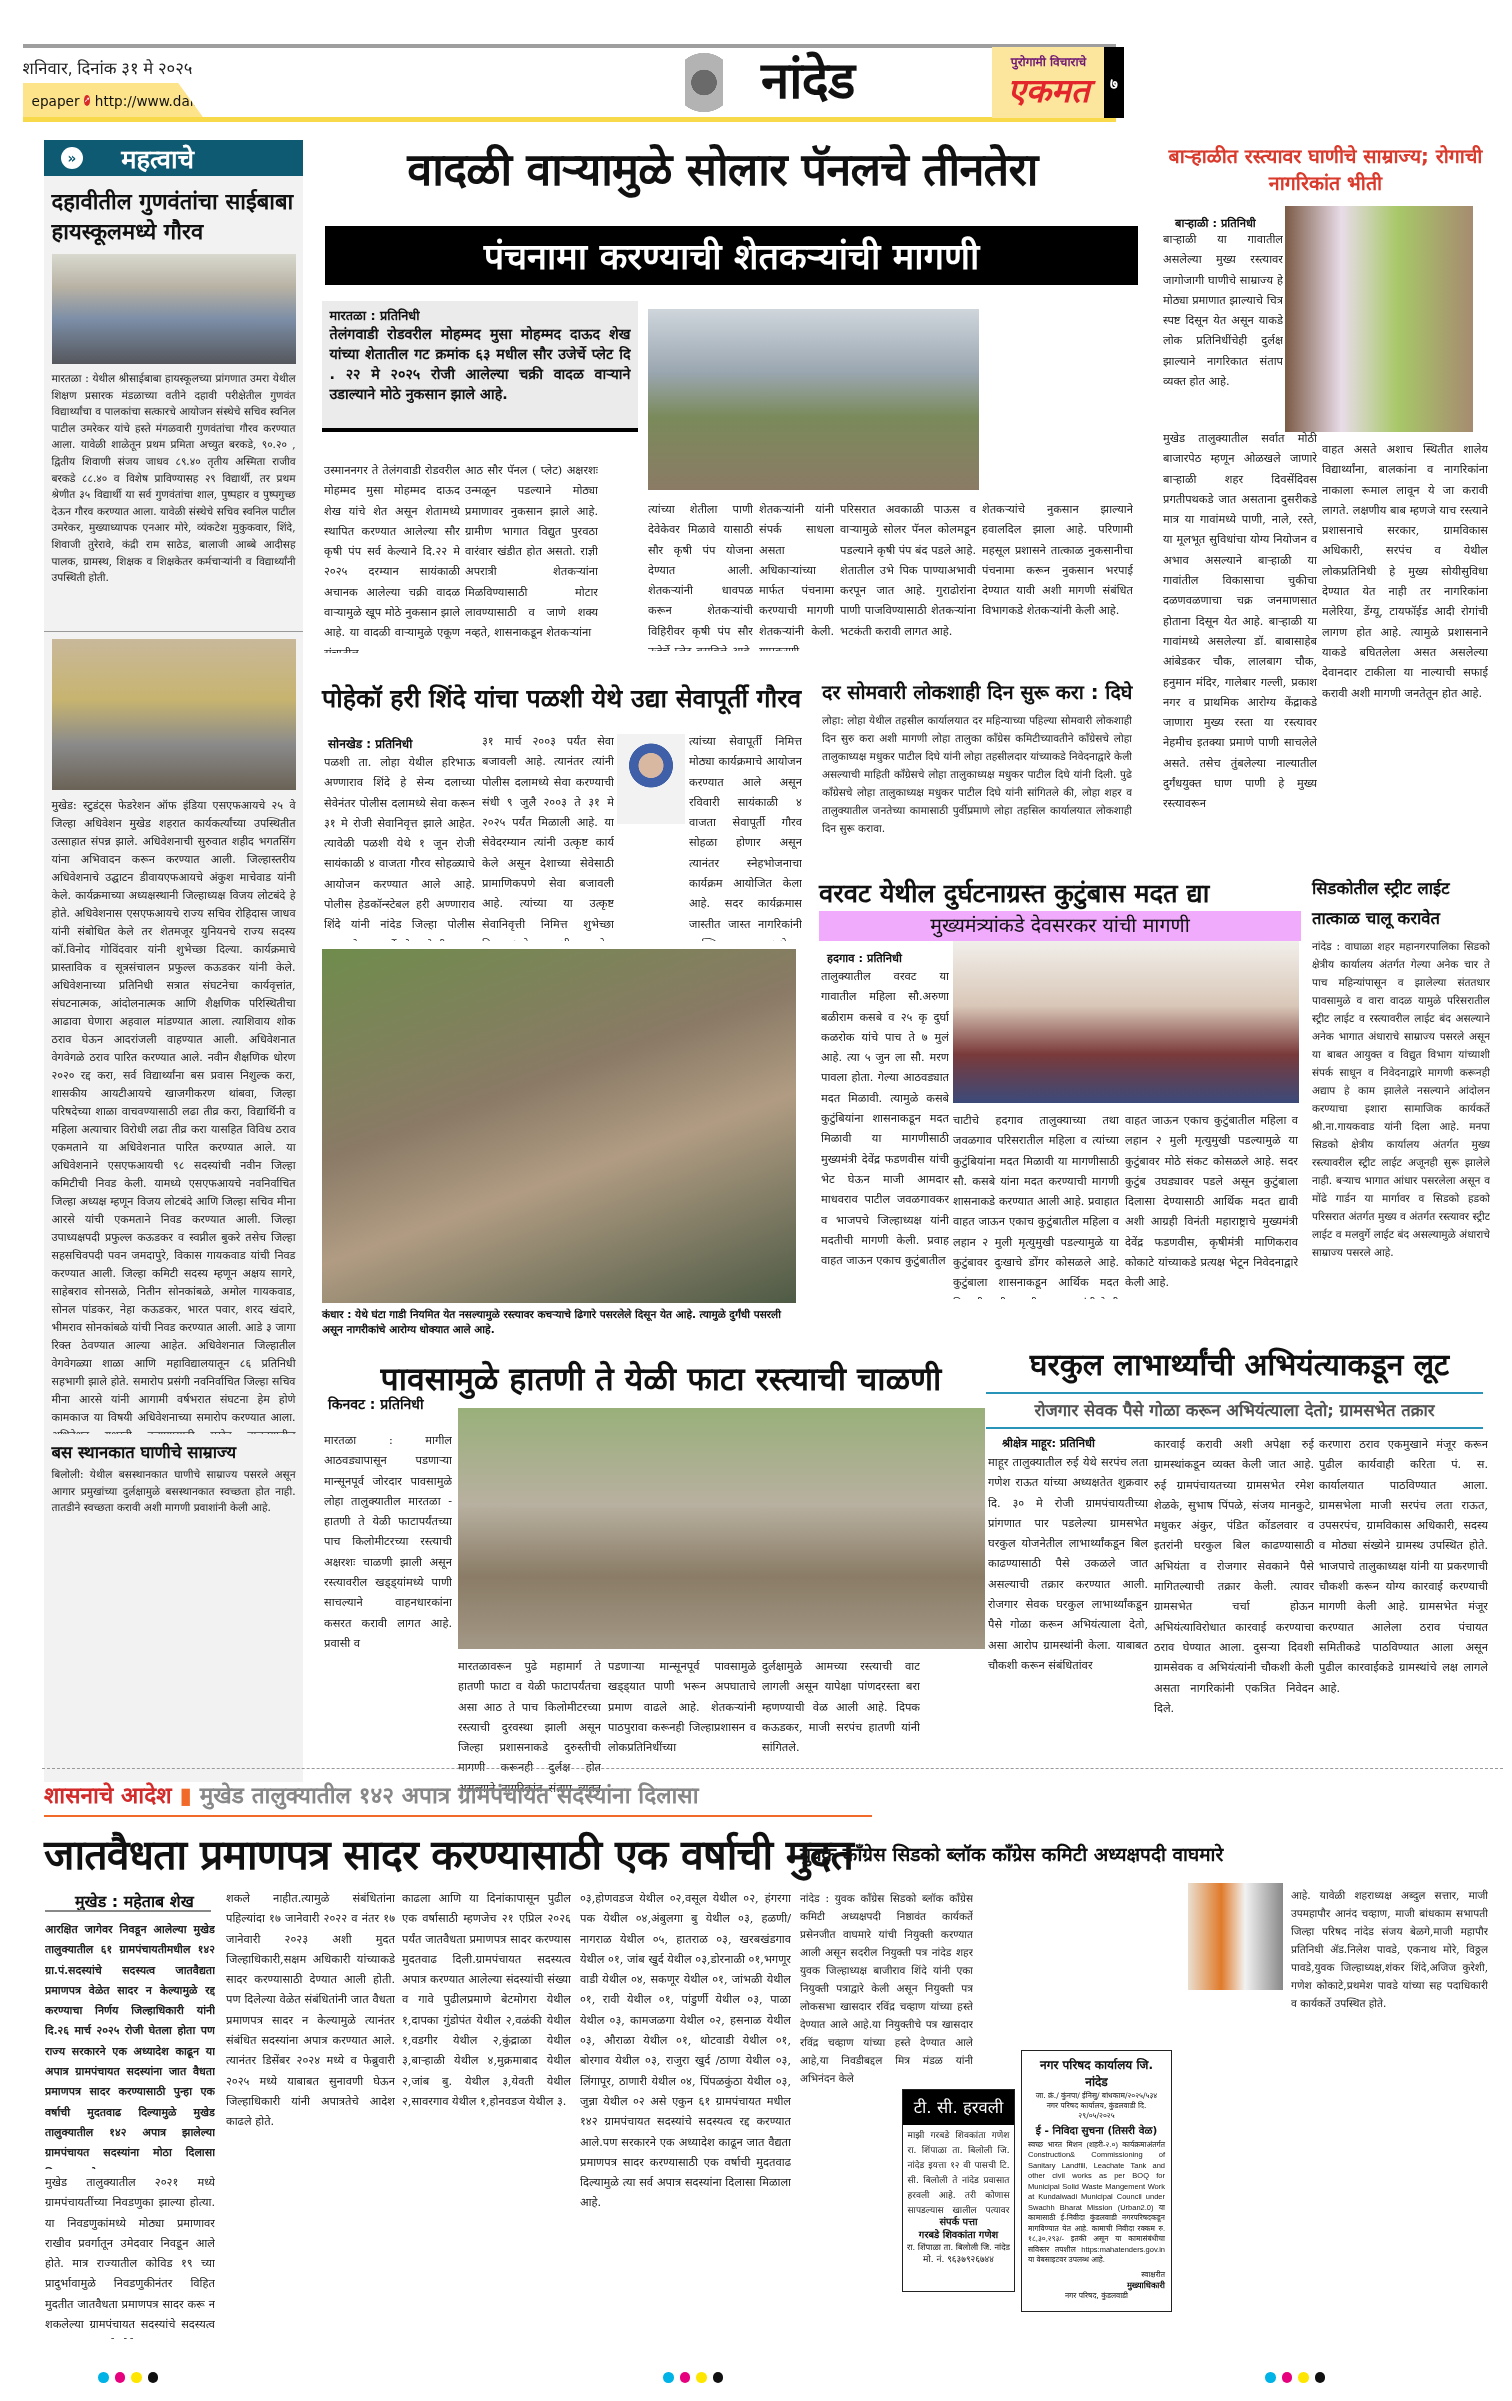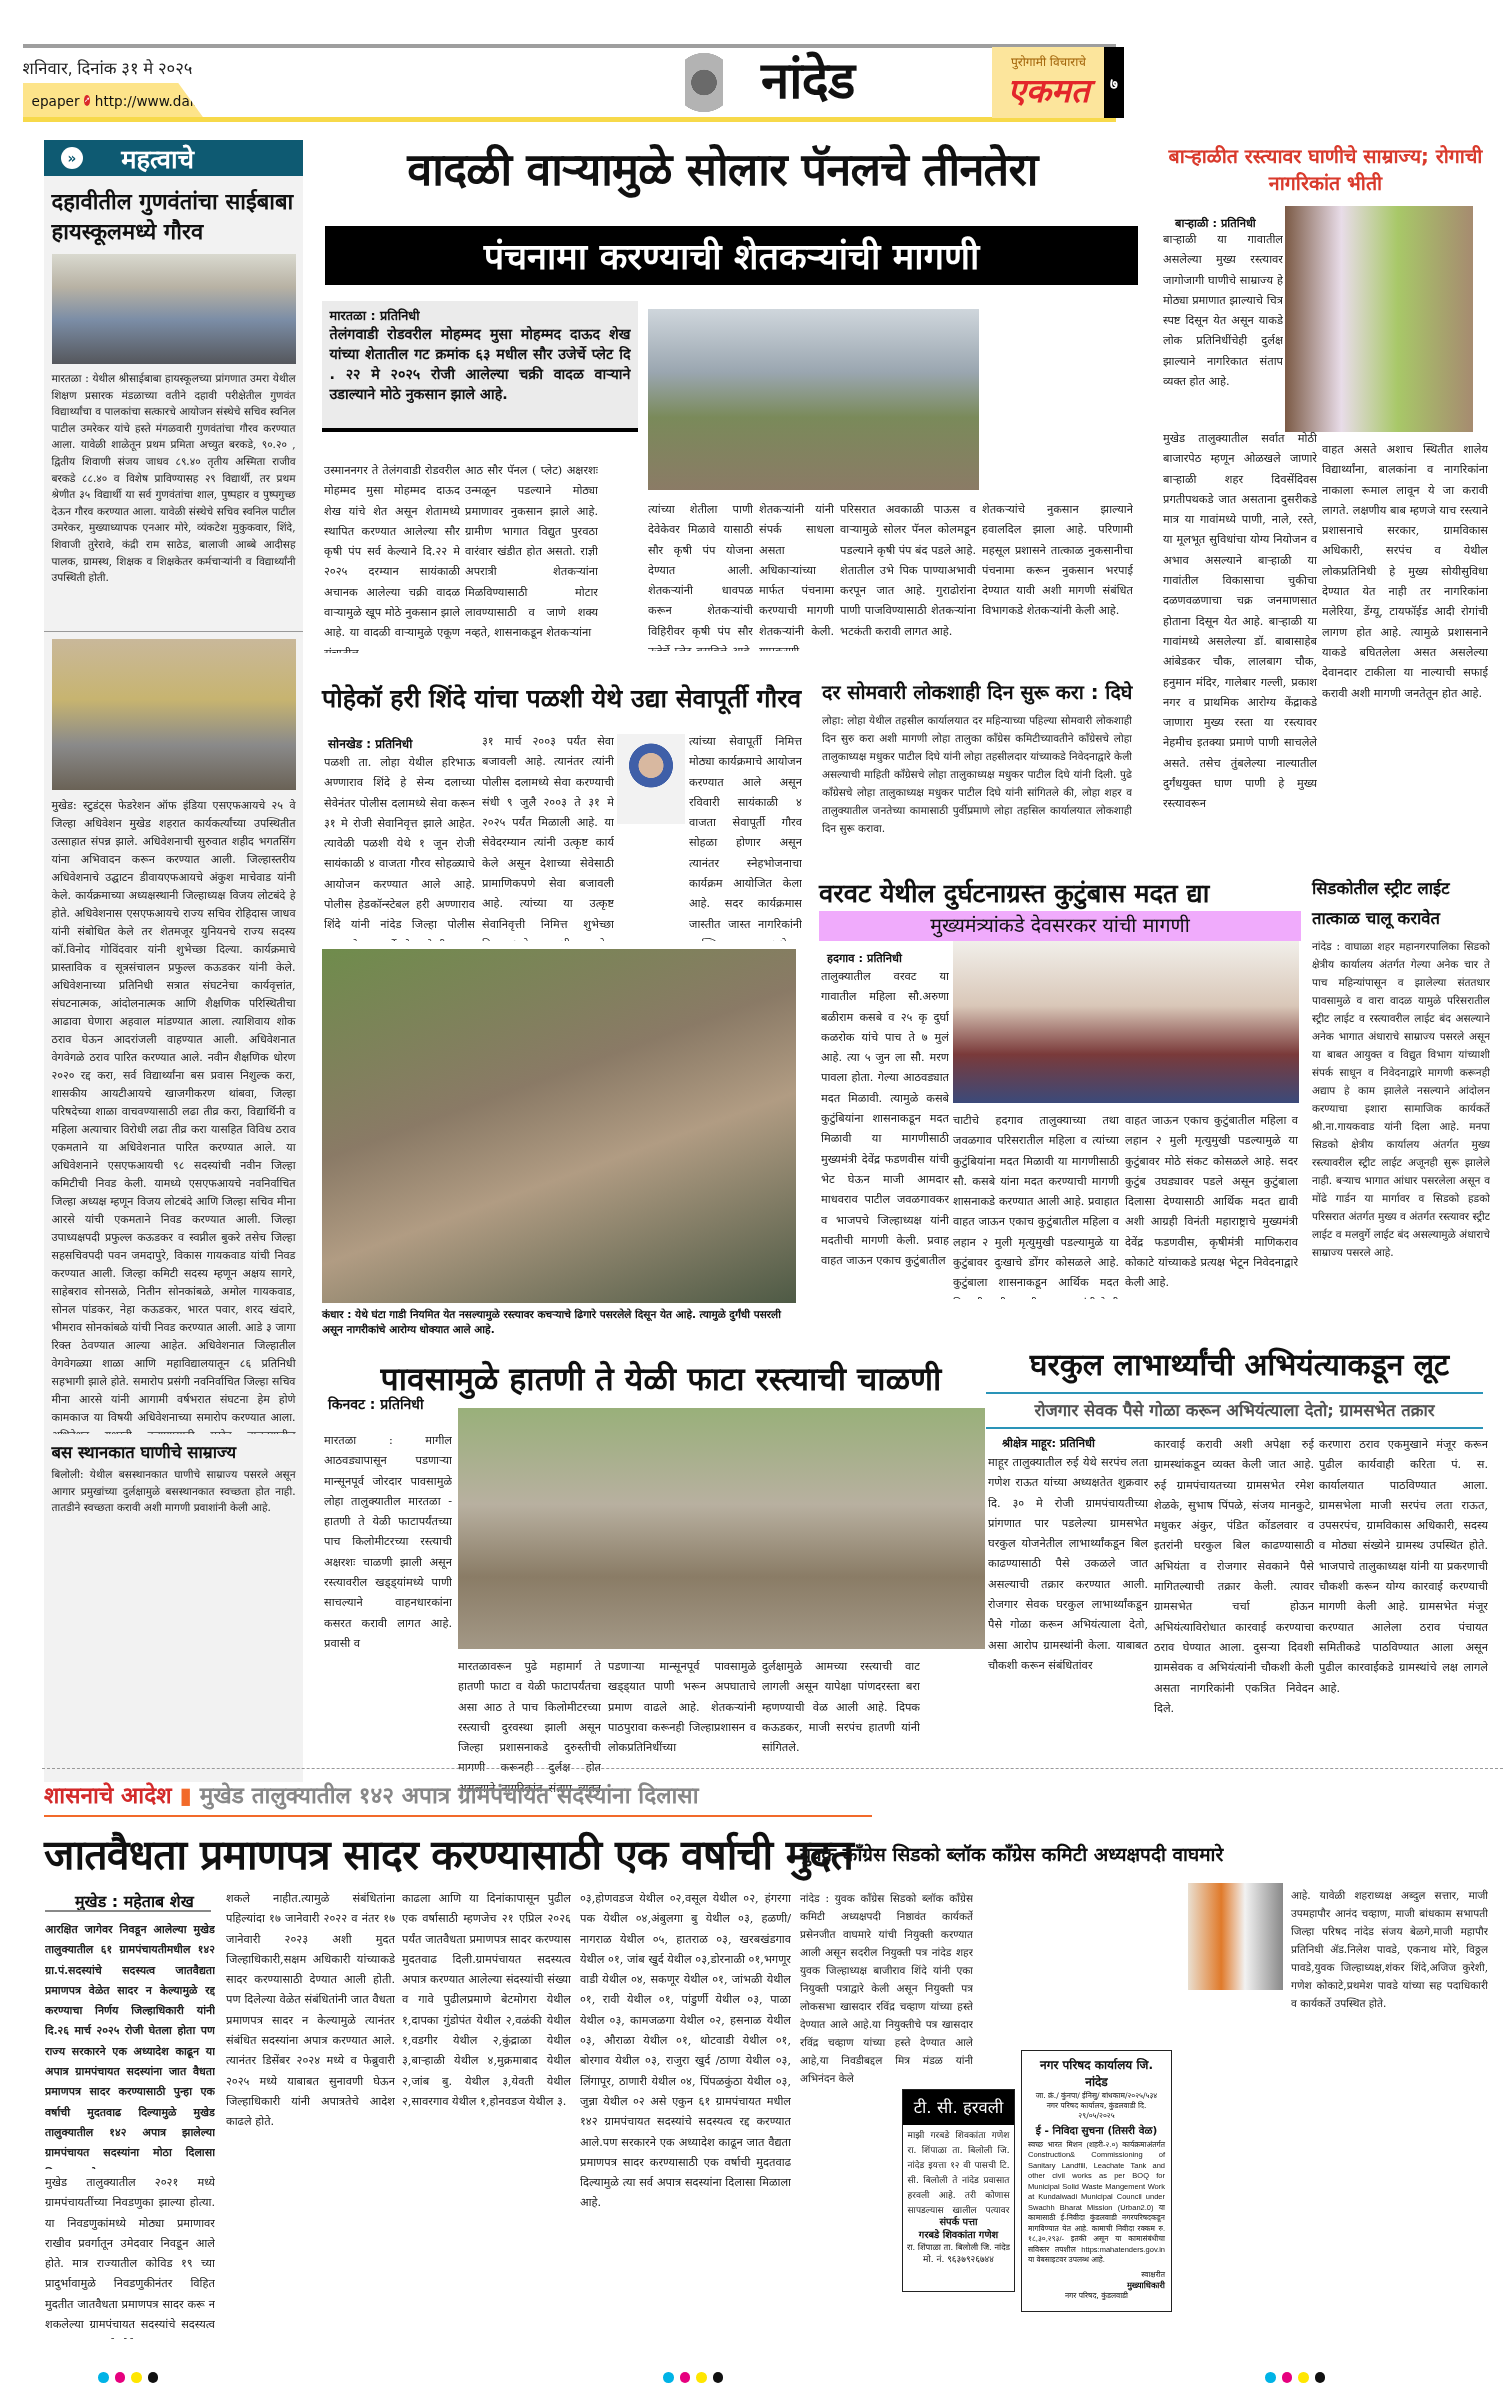--- a/index.html
+++ b/index.html
@@ -27,21 +27,21 @@
 <div class="abs" style="left:22.6px; top:56px; font-family:'DejaVu Sans Condensed','DejaVu Sans',sans-serif; font-size:16.6px; color:#222;">शनिवार, दिनांक ३१ मे २०२५</div>
 <div class="abs" style="left:22.6px; top:83px; width:181px; height:35px; background:#fde48a; clip-path: polygon(0 0, 86% 0, 100% 100%, 0 100%); display:flex; align-items:center; padding-left:9px; gap:4.5px;">
   <span style="font-size:13.6px;">epaper</span>
   <span style="display:inline-block; width:10.5px; height:10.5px; border-radius:50%; background:#d9282a; color:#fff; font-size:7.5px; text-align:center; line-height:10.5px;">➚</span>
   <a style="font-size:13.6px; color:#111; text-decoration:none;">http://www.dainikekmat.com</a>
 </div>
 <div class="abs" style="left:22.6px; top:117px; width:1093px; height:5.3px; background:#f7d94a;"></div>
 <div class="abs" style="left:685px; top:45px; width:38px; height:75px; background:radial-gradient(circle at 50% 50%, #6a6a6a 0 30%, #b3b3b3 31% 70%, transparent 71%);"></div>
 <div class="abs" style="left:761px; top:47px; font-size:51px; font-weight:900; letter-spacing:-0.8px; line-height:68px;">नांदेड</div>
 <div class="abs" style="left:992px; top:47px; width:113px; height:71px; background:#fce59c; text-align:center;">
-  <div style="color:#a16207; font-size:12px; font-weight:normal; margin-top:6px;">पुरोगामी विचाराचे</div>
+  <div style="color:#701a75; font-size:12px; font-weight:bold; margin-top:6px;">पुरोगामी विचाराचे</div>
   <div style="color:#e3262b; font-size:33px; font-weight:900; font-style:italic; line-height:42px;">एकमत</div>
 </div>
 <div class="abs" style="left:1104px; top:47px; width:19.6px; height:71px; background:#000; color:#fff; display:flex; align-items:center; justify-content:center;">
   <span style="font-size:15px; font-weight:bold;">७</span>
 </div>
 
 <div class="abs" style="left:44px; top:140px; width:259px; height:1642px; background:#f2f2f2;">
   <div style="height:36px; background:#0e5a72; display:flex; align-items:center; gap:38px; padding-left:16.6px;">
     <span style="display:inline-block; width:22.6px; height:22.6px; border-radius:50%; background:#fff; color:#0e5a72; text-align:center; line-height:22.6px; font-size:13.6px; font-weight:bold;">»</span>
     <span style="color:#fff; font-size:25.6px; font-weight:bold;">महत्वाचे</span>

